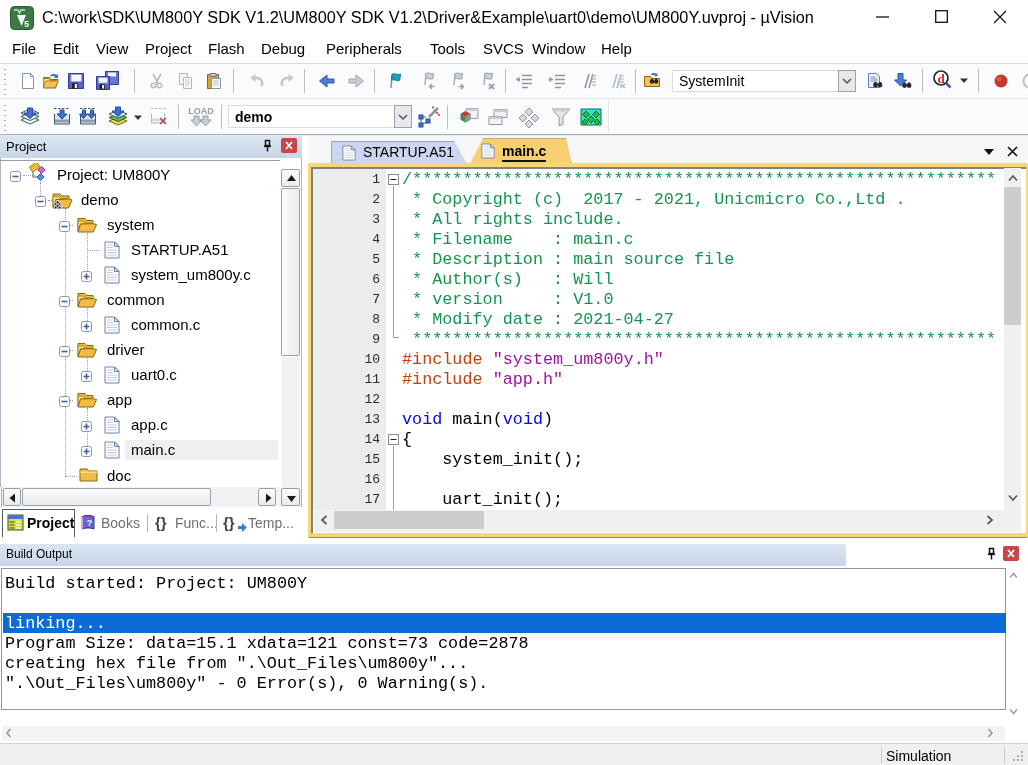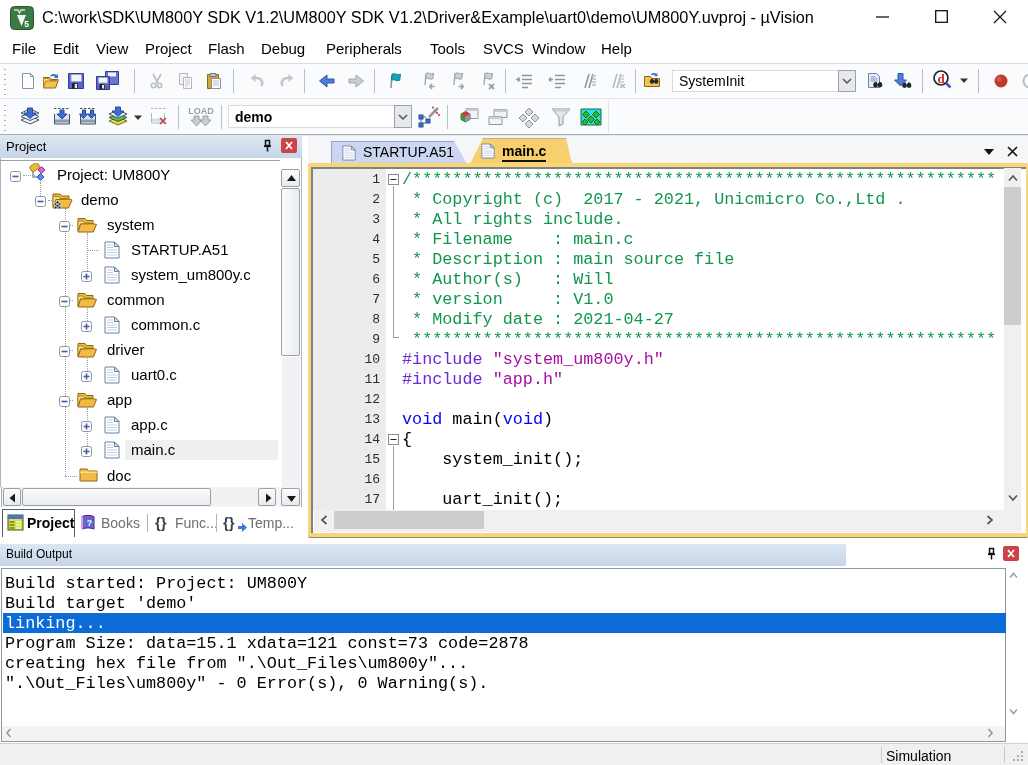--- a/index.html
+++ b/index.html
@@ -35,25 +35,25 @@
 .csb-btn svg { position:absolute; left:0; top:0; }
 
 #ptabs { left:0px; top:509px; width:302px; height:29px; font-size:14px; color:#5a5a5a; }
 
 #edit-tabbar { left:308px; top:136px; width:720px; height:27px; background:#f5f6f8; }
 #edit-frame { left:308px; top:163px; width:720px; height:375px; background:#f7d673; border-bottom:1px solid #8a8878; border-radius:2px; }
 #edit-inner { left:311px; top:167px; width:715px; height:366px; background:#fff; border-left:2px solid #7c828a; border-top:2px solid #7c828a; }
 #gutter { left:313px; top:169px; width:73px; height:341px; background:#ececec; }
 .lnum { position:absolute; width:60px; text-align:right; font-family:"Liberation Mono",monospace; font-size:13px; color:#2b2b2b; left:320px !important; }
 .cline { position:absolute; left:402px; height:20px; line-height:20px; font-family:"Liberation Mono",monospace; font-size:16.8px; white-space:pre; color:#000; }
-.cmt { color:#12964e; } .kw { color:#0606f0; } .pp { color:#6d28d9; } .str { color:#a511a5; }
+.cmt { color:#12964e; } .kw { color:#0606f0; } .pp { color:#c2410c; } .str { color:#a511a5; }
 
 #bo-head { left:0px; top:544px; width:846px; height:22px;
   background:linear-gradient(#dce6f2,#c6d5e8); }
-#bo-body { left:1px; top:568px; width:1005px; height:174px; background:#fff; border:1px solid #8f969e; }
+#bo-body { left:1px; top:568px; width:1005px; height:142px; background:#fff; border:1px solid #8f969e; }
 .boline { position:absolute; left:3px; height:20px; line-height:20px; font-family:"Liberation Mono",monospace; font-size:16.8px; white-space:pre; color:#000; }
 
 #statusbar { left:0; top:743px; width:1028px; height:22px; background:#f0f0f0; border-top:1px solid #d0d0d0; }
 </style>
 </head>
 <body>
 <svg width="0" height="0" style="position:absolute">
 <defs>
 <symbol id="sym-folder" viewBox="0 0 21 17">
         <path d="M1 2.5h7l1.5 2H16v2l-3 8.5H1z" fill="#f0b73f" stroke="#8a6914"></path>
@@ -679,21 +679,20 @@
       <path d="M3 7.2h7" stroke="#111" stroke-width="1.8"></path>
       <path d="M6.5 8v4.5" stroke="#111" stroke-width="1.5"></path>
     </svg>
   <div class="abs" style="left:1003px;top:2px;width:16px;height:15px;background:#cc4448;border-radius:2px"></div>
   <svg class="abs" style="left:1007px;top:5px" width="8" height="9" viewBox="0 0 8 9">
       <path d="m1 1 6 7M7 1 1 8" stroke="#fff" stroke-width="1.8"></path>
     </svg>
 </div>
 <div class="abs" id="bo-body">
   <div class="boline" style="top:5px">Build started: Project: UM800Y</div>
-  <div class="boline" style="top:25px">Build target 'demo'</div>
   <div class="abs" style="left:1px;top:44px;width:1003px;height:20px;background:#0b6bd7"></div>
   <div class="boline" style="top:45px;color:#fff">linking...</div>
   <div class="boline" style="top:65px">Program Size: data=15.1 xdata=121 const=73 code=2878</div>
   <div class="boline" style="top:85px">creating hex file from ".\Out_Files\um800y"...</div>
   <div class="boline" style="top:105px">".\Out_Files\um800y" - 0 Error(s), 0 Warning(s).</div>
 </div>
 <svg class="abs" style="left:1009px;top:572px" width="9" height="7" viewBox="0 0 9 7">
     <path d="M1 5.5 4.5 1.5 8 5.5" stroke="#9aa0a8" stroke-width="1.5" fill="none"></path>
   </svg>
 <svg class="abs" style="left:1009px;top:708px" width="9" height="7" viewBox="0 0 9 7">

